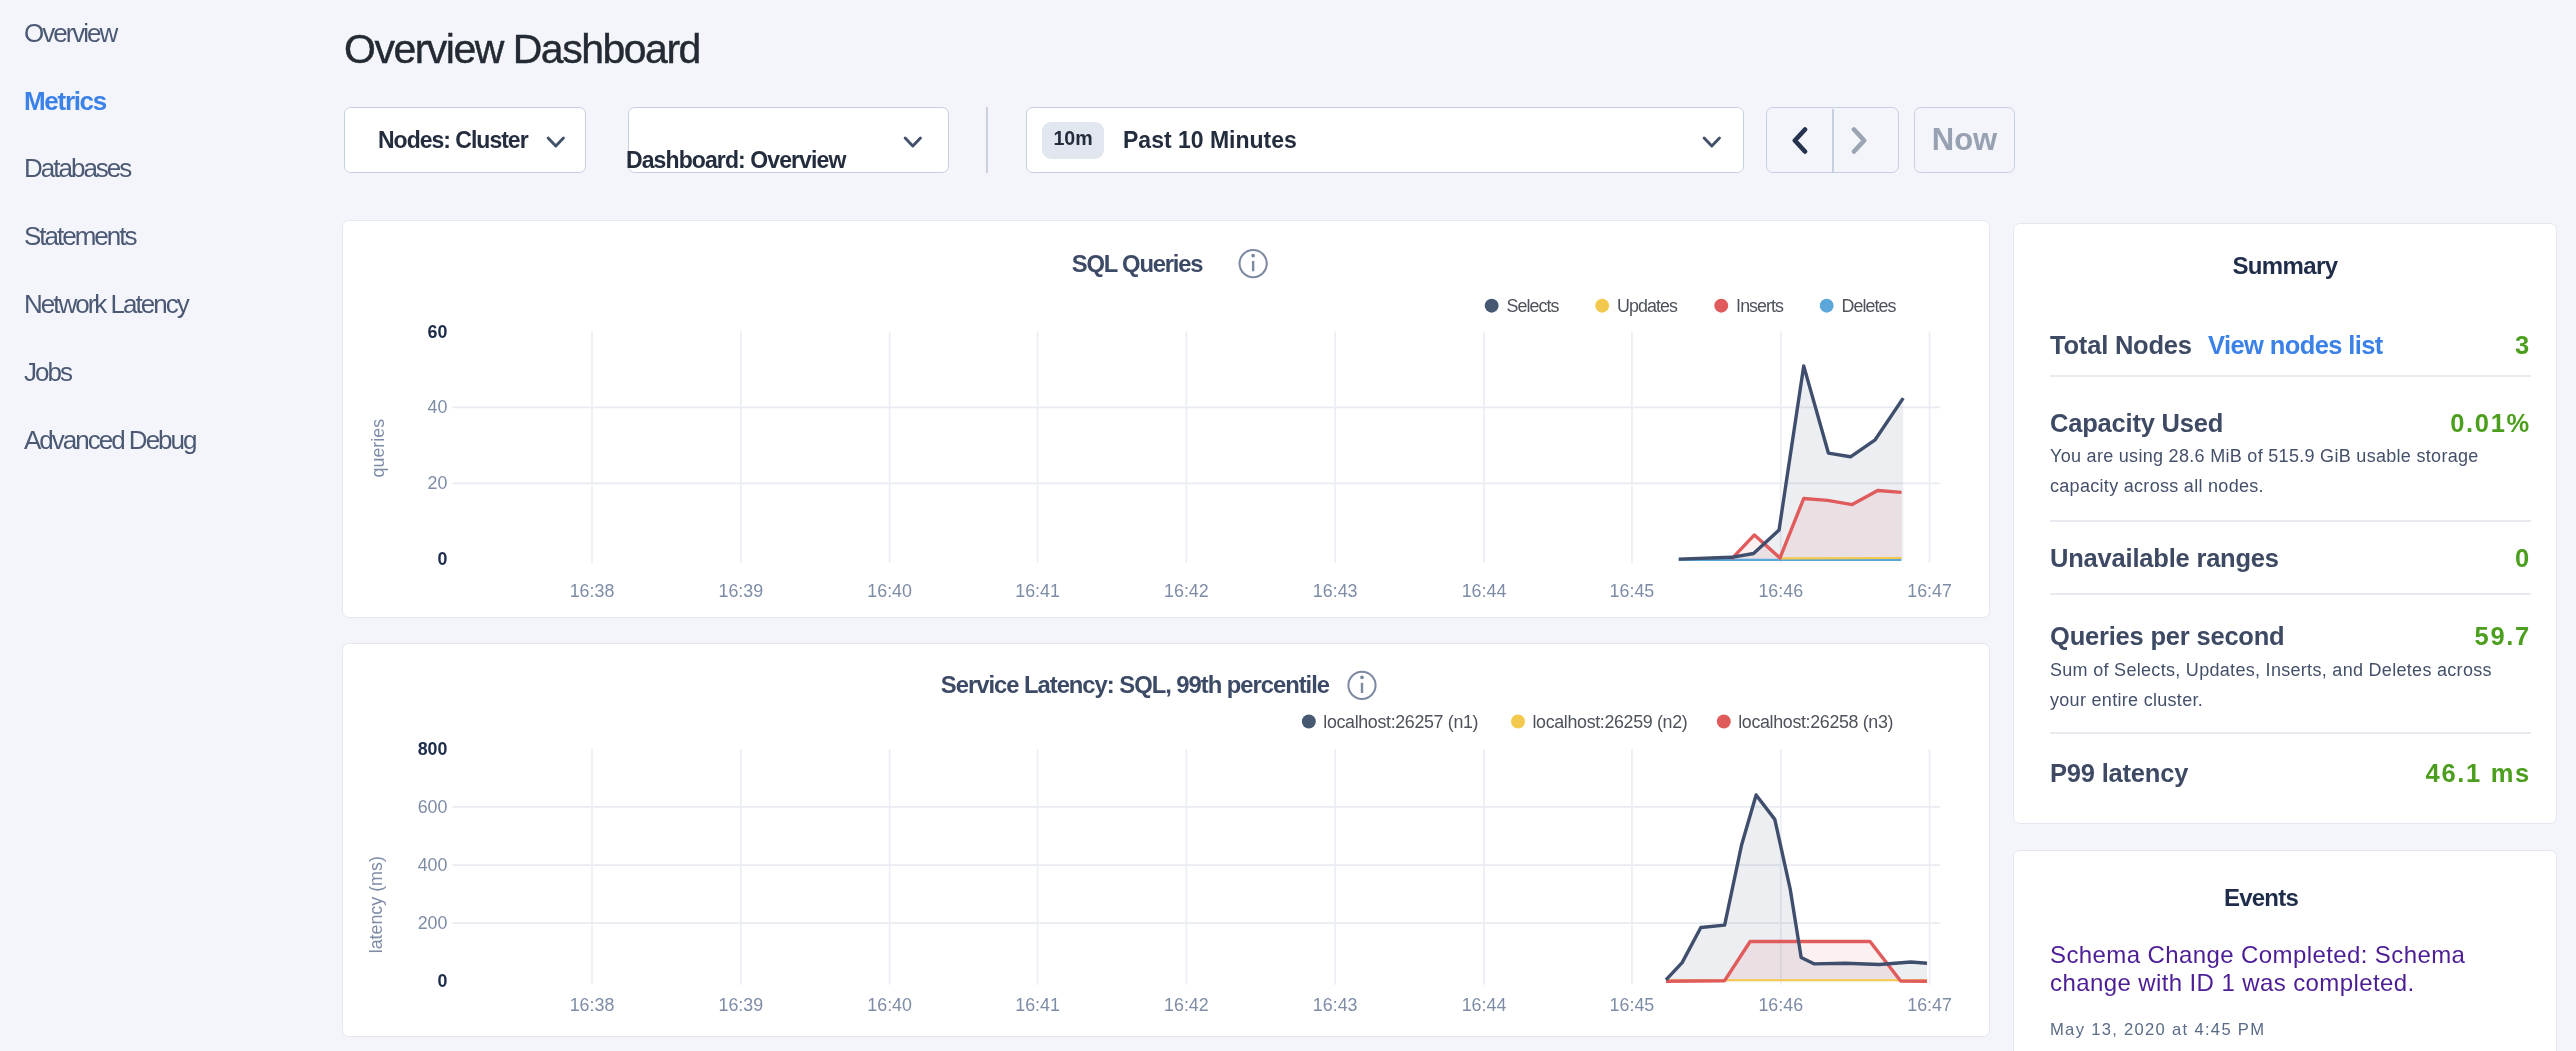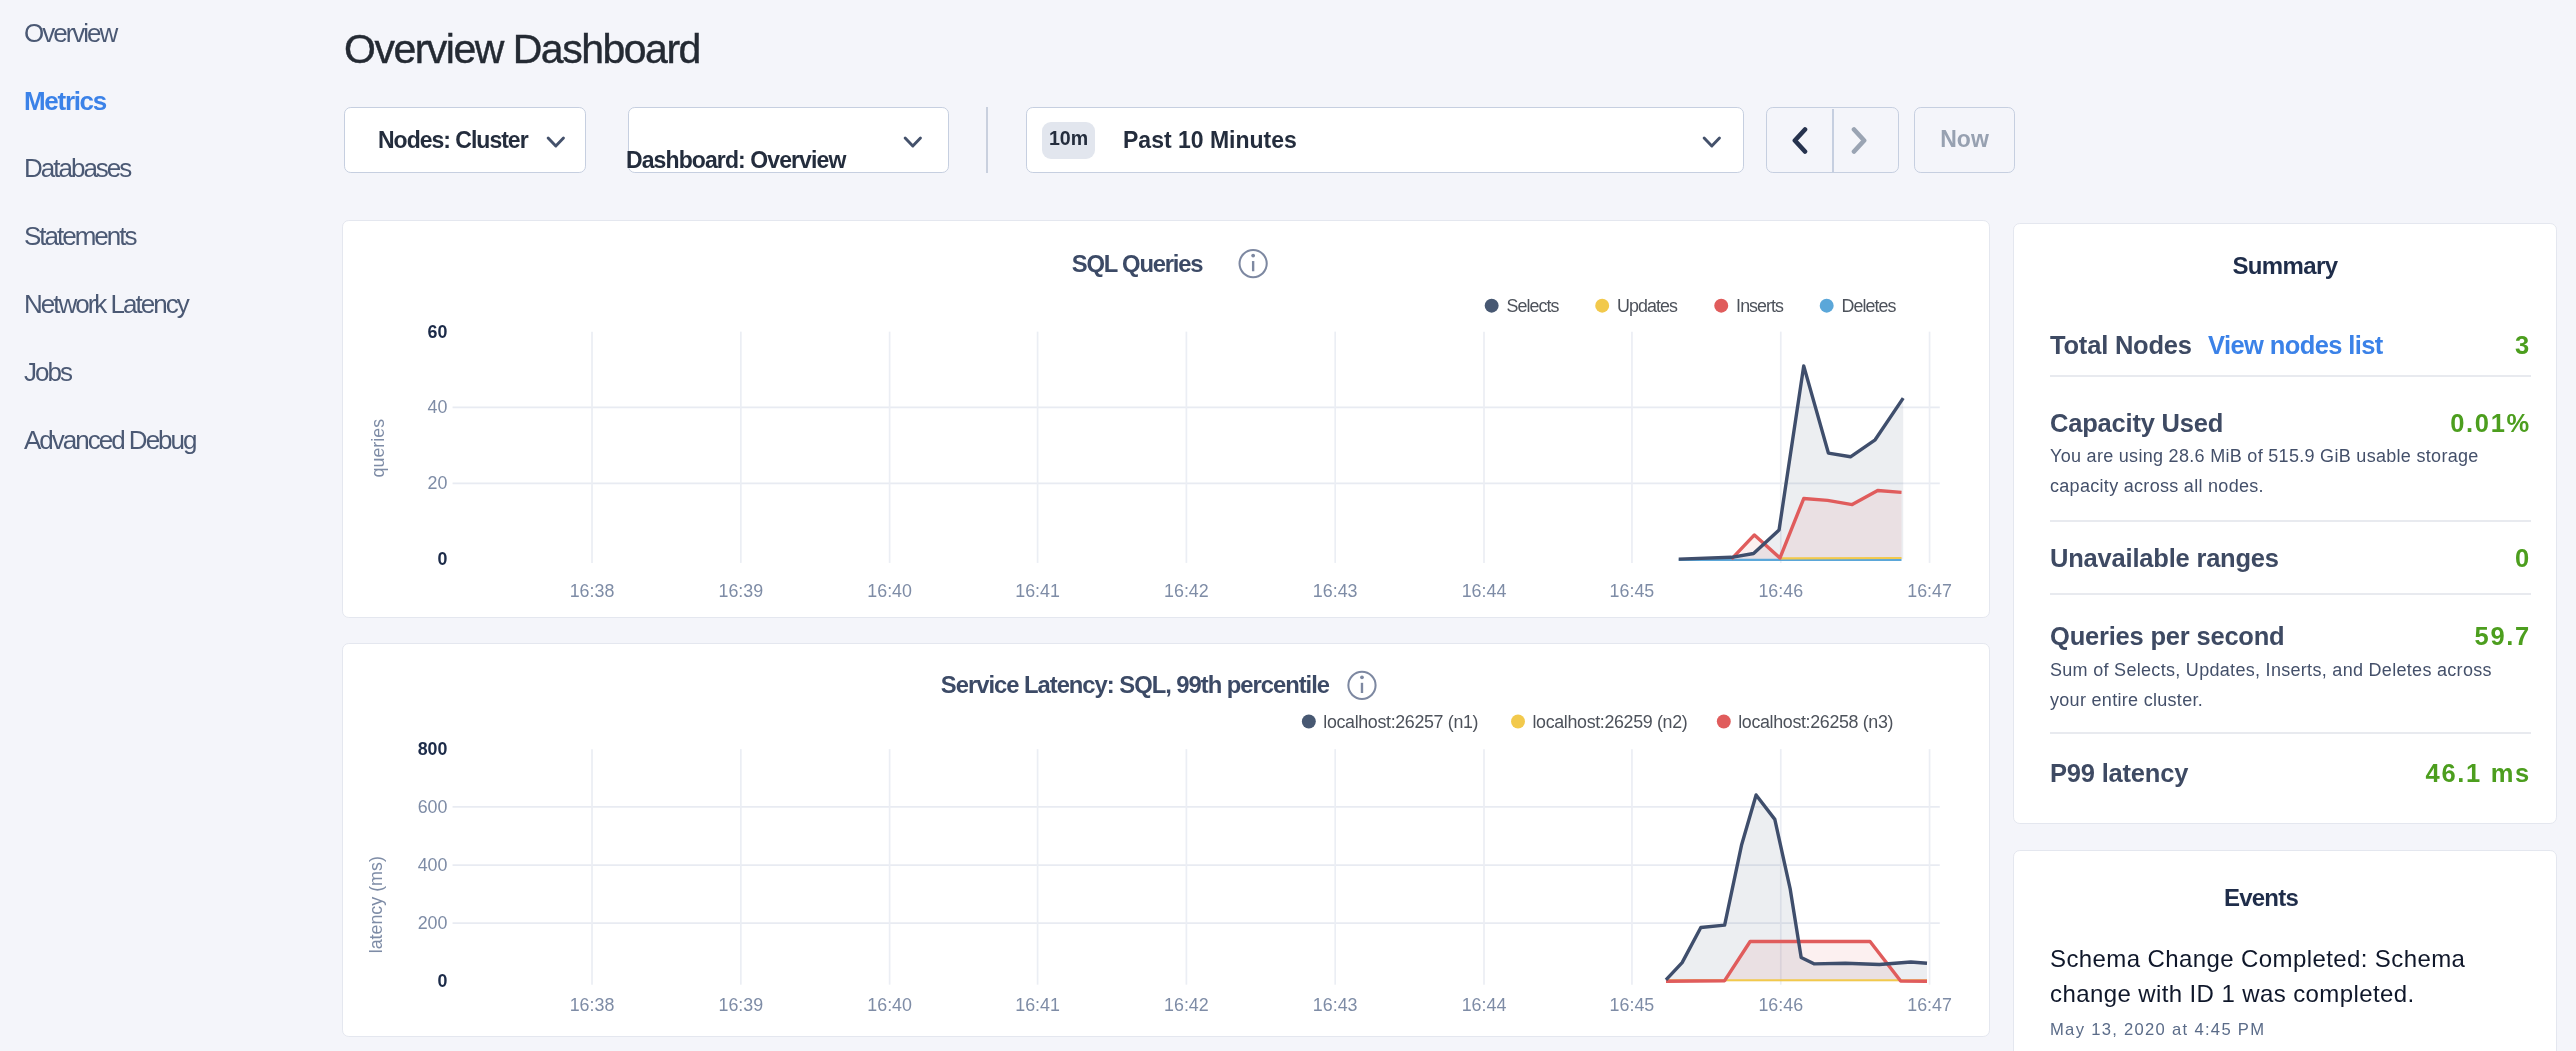--- a/index.html
+++ b/index.html
@@ -37,35 +37,35 @@
 
 <div class="cbox" style="left:628px; width:321px;"></div>
 <div class="ddtext" style="left:626px; letter-spacing:-0.9px;margin-top:20px;">Dashboard: Overview</div>
 <svg class="abs" style="left:903px; top:135px;" width="19.6" height="14.5" viewBox="0 0 23 17">
     <path d="M2.5 3.5 L11.5 13 L20.5 3.5" fill="none" stroke="#44516b" stroke-width="3.4" stroke-linecap="round" stroke-linejoin="round"></path>
   </svg>
 
 <div class="abs" style="left:986px; top:107px; width:1.7px; height:66px; background:#c9d0de;"></div>
 
 <div class="cbox" style="left:1026px; width:718px;"></div>
-<div class="abs" style="left:1042px; top:122px; width:53px; height:37px; background:#e2e6ee; border-radius:9px; text-align:center; font-size:19.6px; font-weight:700; color:#242d3d; line-height:32px;">10m</div>
+<div class="abs" style="left:1042px; top:122px; width:62px; height:37px; background:#e2e6ee; border-radius:9px; text-align:center; font-size:19.6px; font-weight:700; color:#242d3d; line-height:32px;">10m</div>
 <div class="ddtext" style="left:1123px;">Past 10 Minutes</div>
 <svg class="abs" style="left:1702px; top:135px;" width="19.6" height="14.5" viewBox="0 0 23 17">
     <path d="M2.5 3.5 L11.5 13 L20.5 3.5" fill="none" stroke="#44516b" stroke-width="3.4" stroke-linecap="round" stroke-linejoin="round"></path>
   </svg>
 
 <div class="obox" style="left:1766px; width:133px;"></div>
 <div class="abs" style="left:1832px; top:109px; width:1.7px; height:63px; background:#c6cfe0;"></div>
 <svg class="abs" style="left:1791px; top:127px;" width="17" height="27" viewBox="0 0 20 32">
     <path d="M16.5 3 L4.5 16 L16.5 29" fill="none" stroke="#26334e" stroke-width="5.5" stroke-linecap="round" stroke-linejoin="round"></path>
   </svg>
 <svg class="abs" style="left:1851px; top:127px;" width="17" height="27" viewBox="0 0 20 32">
     <path d="M3.5 3 L15.5 16 L3.5 29" fill="none" stroke="#9aa4b3" stroke-width="5.5" stroke-linecap="round" stroke-linejoin="round"></path>
   </svg>
-<div class="obox" style="left:1914px; width:101px; text-align:center; font-size:23px; font-weight:700; color:#97a1b1; line-height:63px;">Now</div>
+<div class="obox" style="left:1914px; width:101px; text-align:center; font-size:31px; font-weight:700; color:#97a1b1; line-height:63px;">Now</div>
 
 <div class="panel" style="left:342px; top:220px; width:1648px; height:398px;"></div>
 <div class="panel" style="left:342px; top:643px; width:1648px; height:394px;"></div>
 
 <div class="panel" style="left:2013px; top:223px; width:544px; height:601px;"></div>
 <div class="abs" style="left:2013px; top:252px; width:544px; text-align:center; font-size:24px; font-weight:700; color:#1f2d4a; letter-spacing:-0.6px;">Summary</div>
 <div class="slabel" style="left:2050px; top:331px;">Total Nodes</div>
 <div class="abs" style="left:2208px; top:331px; font-size:25.5px; font-weight:700; color:#3b82e8; letter-spacing:-0.6px;">View nodes list</div>
 <div class="sval" style="left:2050px; top:331px;">3</div>
 <div class="sep" style="top:375px;"></div>
@@ -78,21 +78,21 @@
 <div class="sep" style="top:593px;"></div>
 <div class="slabel" style="left:2050px; top:622px;">Queries per second</div>
 <div class="sval" style="left:2050px; top:622px;">59.7</div>
 <div class="spara" style="left:2050px; top:655px;">Sum of Selects, Updates, Inserts, and Deletes across your entire cluster.</div>
 <div class="sep" style="top:732px;"></div>
 <div class="slabel" style="left:2050px; top:759px;">P99 latency</div>
 <div class="sval" style="left:2050px; top:759px;">46.1 ms</div>
 
 <div class="panel" style="left:2013px; top:850px; width:544px; height:238px;"></div>
 <div class="abs" style="left:2013px; top:884px; width:496px; text-align:center; font-size:24px; font-weight:700; color:#1f2d4a; letter-spacing:-0.8px;">Events</div>
-<div class="abs" style="left:2050px; top:941px; width:469px; font-size:24px; color:#0f172a; line-height:35px; letter-spacing:0.4px;">Schema Change Completed: Schema change with ID 1 was completed.</div>
+<div class="abs" style="left:2050px; top:941px; width:469px; font-size:24px; color:#4c1d95; line-height:28px; letter-spacing:0.4px;">Schema Change Completed: Schema change with ID 1 was completed.</div>
 <div class="abs" style="left:2050px; top:1020px; font-size:16.6px; color:#5a6b88; letter-spacing:1.3px;">May 13, 2020 at 4:45 PM</div>
 <svg class="abs" style="left:0;top:0;z-index:5" width="2576" height="1051" viewBox="0 0 3029 1236">
 <line x1="532" y1="479.2" x2="2281" y2="479.2" stroke="#e8ebf2" stroke-width="2"></line>
 <line x1="532" y1="568.4" x2="2281" y2="568.4" stroke="#e8ebf2" stroke-width="2"></line>
 <line x1="696" y1="390" x2="696" y2="662" stroke="#ebeef4" stroke-width="2"></line>
 <line x1="871" y1="390" x2="871" y2="662" stroke="#ebeef4" stroke-width="2"></line>
 <line x1="1046" y1="390" x2="1046" y2="662" stroke="#ebeef4" stroke-width="2"></line>
 <line x1="1220" y1="390" x2="1220" y2="662" stroke="#ebeef4" stroke-width="2"></line>
 <line x1="1395" y1="390" x2="1395" y2="662" stroke="#ebeef4" stroke-width="2"></line>
 <line x1="1570" y1="390" x2="1570" y2="662" stroke="#ebeef4" stroke-width="2"></line>

